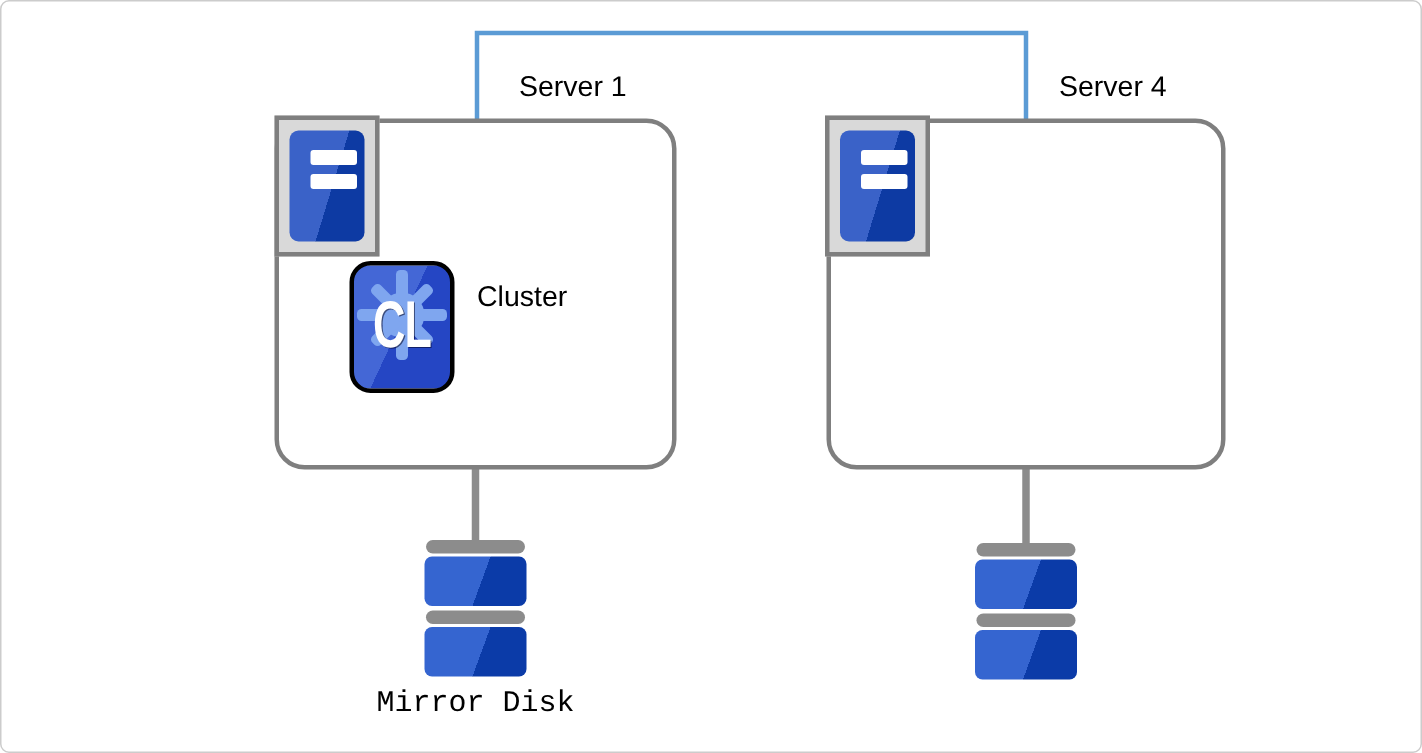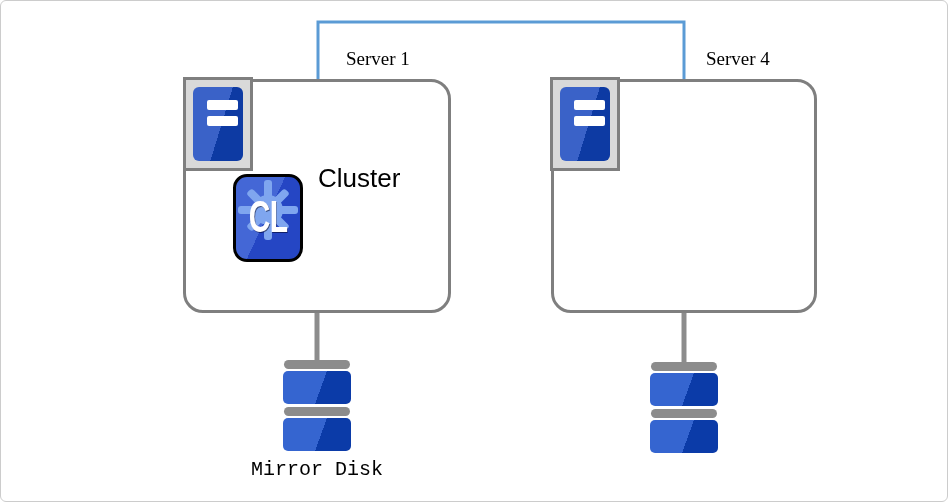--- a/index.html
+++ b/index.html
@@ -24,21 +24,21 @@
     background:#fff;border:1px solid var(--canvas-border);border-radius:6px;overflow:hidden;
   }
   .lines-svg{position:absolute;left:0;top:0;width:948px;height:502px;z-index:1;}
   .server-box{
     position:absolute;top:78px;height:234px;box-sizing:border-box;background:#fff;
     border:3px solid var(--box-border-gray);border-radius:20px;z-index:2;
   }
   .server-box.s1{left:182px;width:268px;}
   .server-box.s2{left:550px;width:266px;}
   .server-label{
-    position:absolute;top:47px;font-size:19px;line-height:21px;color:var(--text-black);z-index:5;white-space:nowrap;font-family:Liberation Serif, serif;
+    position:absolute;top:47px;font-size:19px;line-height:21px;color:var(--text-black);z-index:5;white-space:nowrap;
   }
   .server-label.l1{left:345px;}
   .server-label.l2{left:705px;}
   .icon-frame{
     position:absolute;top:76px;width:70px;height:94px;box-sizing:border-box;
     border:3px solid var(--box-border-gray);background:var(--icon-frame-fill);z-index:4;
   }
   .icon-frame.f1{left:182px;}
   .icon-frame.f2{left:549px;}
   .tower{
@@ -53,21 +53,21 @@
     border:3px solid #000;border-radius:14px;z-index:4;
     background:linear-gradient(115deg,var(--cl-bg-light) 48%,var(--cl-bg-dark) 48%);
   }
   .cl-badge svg{position:absolute;left:0;top:0;}
   .cl-text{
     position:absolute;left:50%;top:50%;transform:translate(-50%,-52%) scaleX(0.68);
     font-size:44px;font-weight:700;color:#fff;letter-spacing:-1px;
     text-shadow:1px 1px 0 rgba(0,0,30,.55);white-space:nowrap;
   }
   .app-caption{
-    position:absolute;left:317px;top:165px;font-size:26px;line-height:24px;z-index:5;
+    position:absolute;left:317px;top:186px;font-size:19px;line-height:24px;z-index:5;
   }
   .disk{position:absolute;z-index:3;}
   .disk .hbar{position:absolute;left:1px;width:66px;height:9px;background:var(--connector-gray);border-radius:4.5px;}
   .disk .platter{
     position:absolute;left:0;width:68px;height:33px;border-radius:5px;
     background:linear-gradient(110deg,var(--disk-blue-light) 55%,var(--disk-blue-dark) 55%);
   }
   .disk.d1{left:282px;top:359px;width:68px;height:91px;}
   .disk.d2{left:649px;top:361px;width:68px;height:91px;}
   .disk .hbar.t{top:0;}

